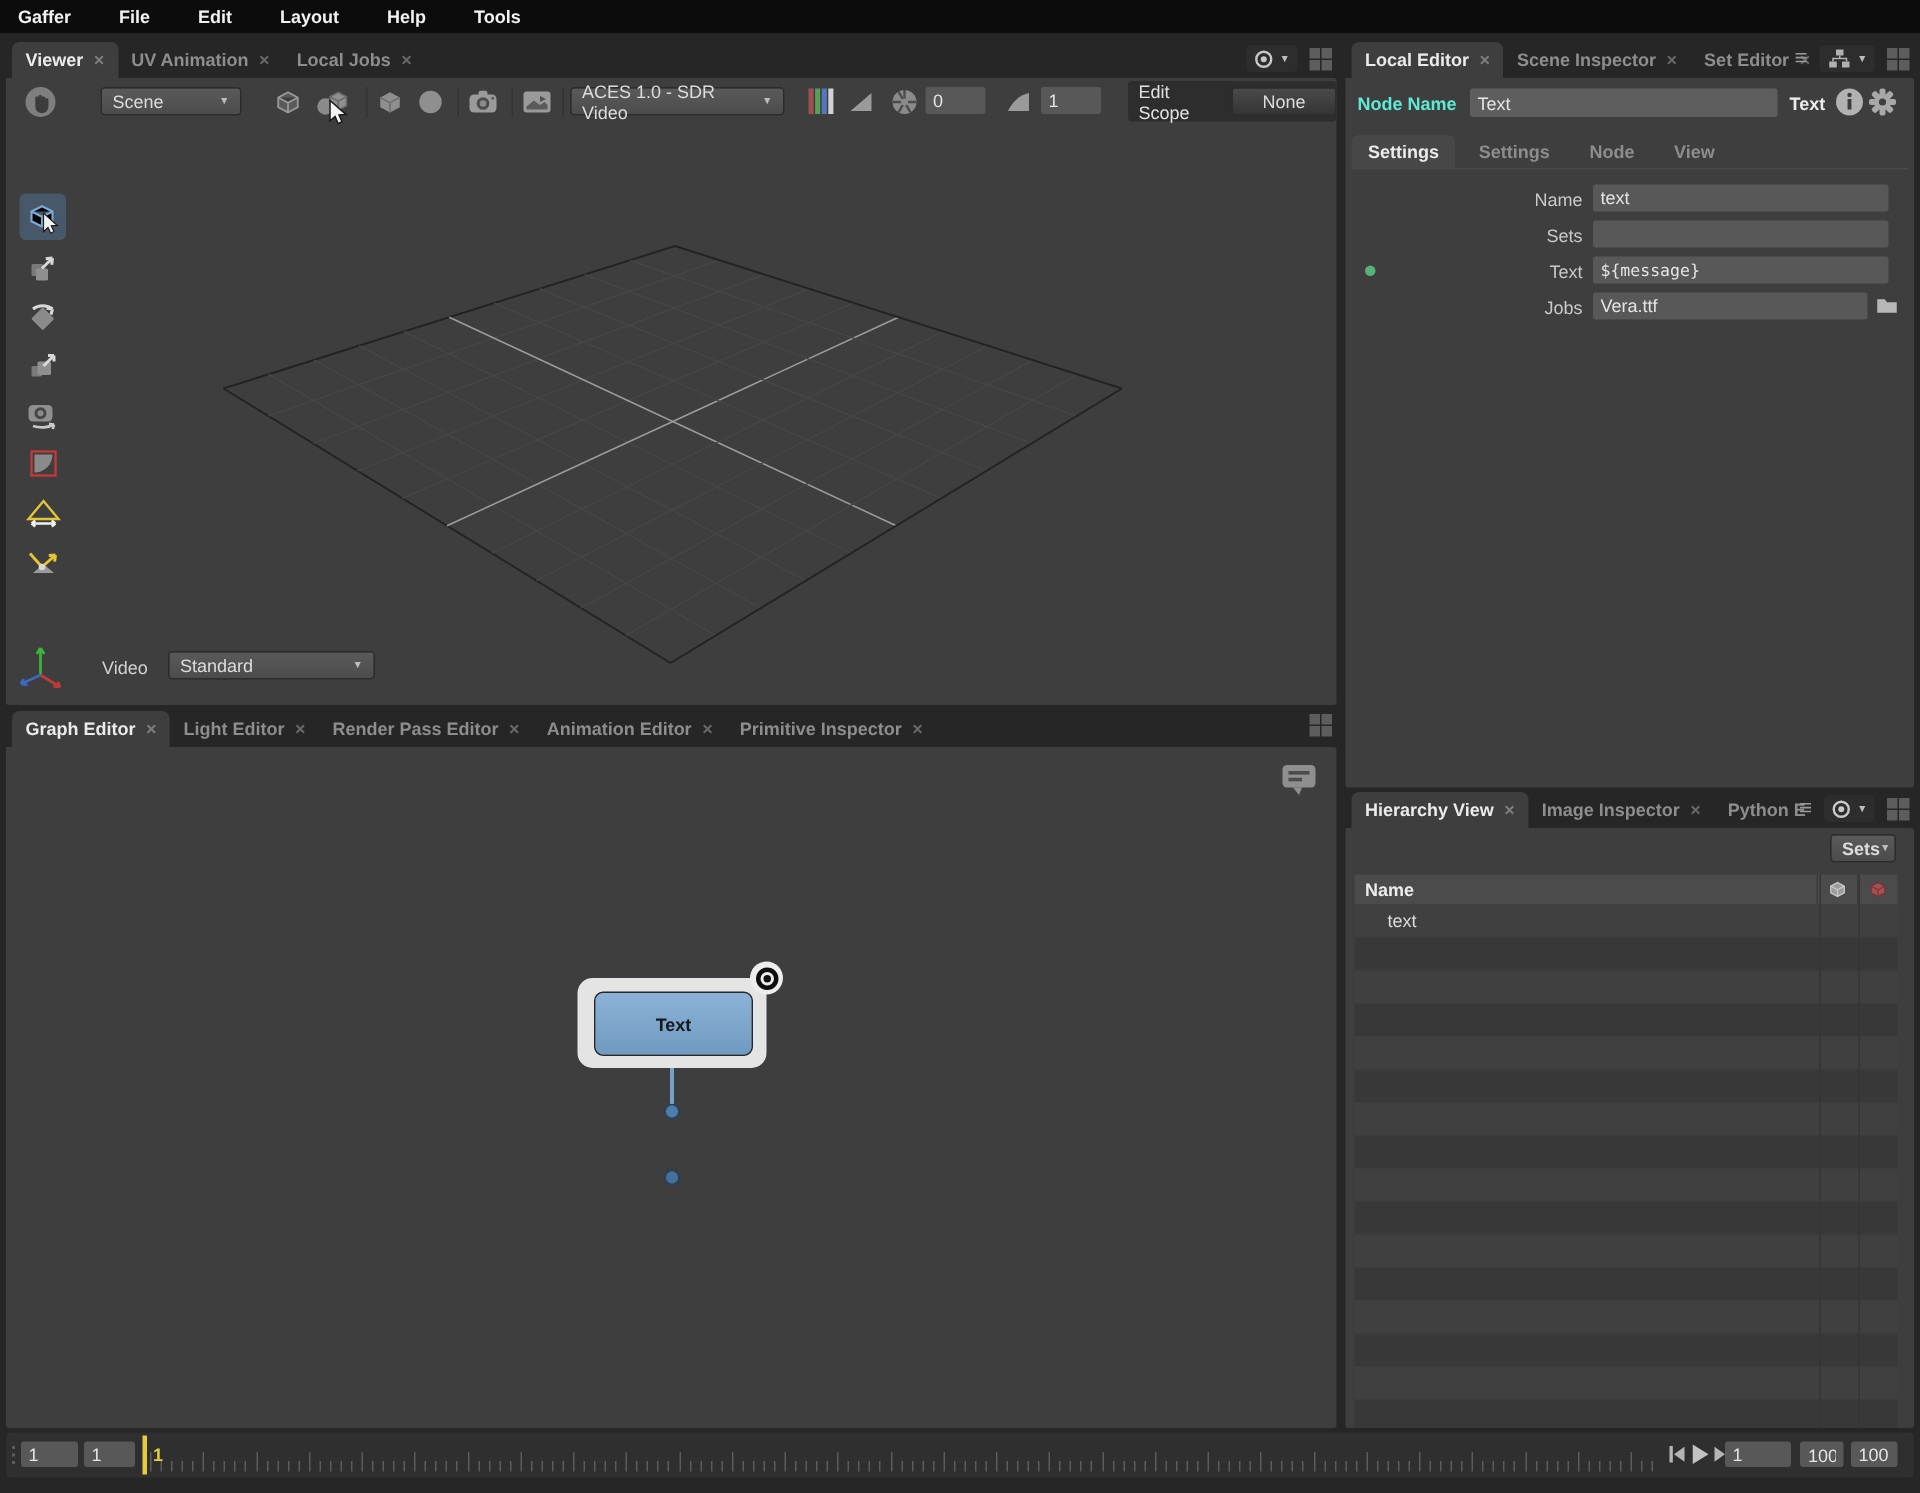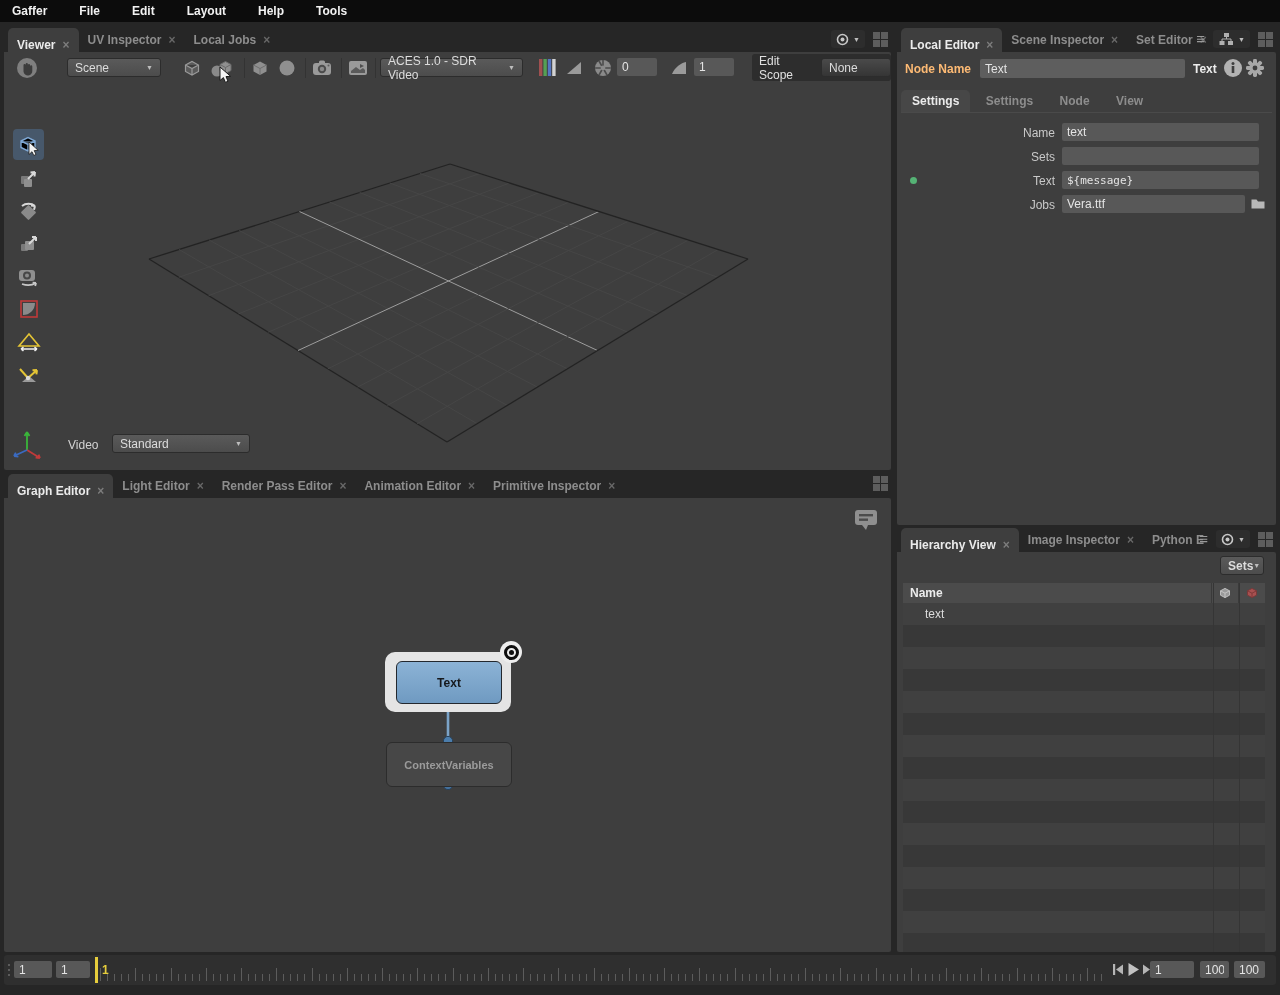--- a/index.html
+++ b/index.html
@@ -10,33 +10,33 @@
   }
   .abs{position:absolute;}
   
   .menubar{position:absolute;left:0;top:0;width:1280px;height:22px;background:#0c0c0c;display:flex;align-items:center;gap:0;}
   .menu-item{color:#f2f2f2;font-size:12px;font-weight:bold;padding:0 16px;line-height:22px;}
   .menu-item:first-child{padding-left:12px;}
   
   .panel{position:absolute;}
   .tabrow{position:absolute;left:0;top:0;right:0;height:24px;display:flex;align-items:flex-end;padding-left:4px;box-sizing:border-box;}
   .tab{display:inline-flex;align-items:center;height:24px;padding:0 9px;font-size:12px;font-weight:bold;color:#8d8d8d;border-radius:5px 5px 0 0;white-space:nowrap;}
-  .tab.active{background:#3e3e3e;color:#ebebeb;align-items:flex-end;}
+  .tab.active{background:#3e3e3e;color:#ebebeb;}
   .tab .x{margin-left:7px;color:#686868;font-size:12px;font-weight:bold;}
   .tab.active .x{color:#7d7d7d;}
   .pbody{position:absolute;left:0;right:0;top:24px;bottom:0;background:#3e3e3e;border-radius:0 2px 2px 2px;}
   .tr-icons{position:absolute;top:2px;display:flex;align-items:center;gap:8px;}
   .grid-ic{width:15px;height:15px;display:grid;grid-template-columns:7px 7px;grid-template-rows:7px 7px;gap:1px;}
   .grid-ic div{background:#5d5d5d;}
   .focus-btn{height:18px;background:#2d2d2d;border-radius:3px;display:flex;align-items:center;padding:0 5px;gap:4px;}
   .hamb{color:#9a9a9a;font-size:15px;line-height:18px;}
   .arr{font-size:7px;color:#bdbdbd;}
   
   .dd{background:linear-gradient(#5a5a5a,#4c4c4c);border:1px solid #2c2c2c;border-radius:3px;color:#dcdcdc;font-size:12px;display:flex;align-items:center;justify-content:space-between;padding:0 7px;box-sizing:border-box;}
-  .dd-dark{background:linear-gradient(#4a4a4a,#353535);}
+  .dd-dark{background:linear-gradient(#4a4a4a,#353535);justify-content:center;}
   input.field{background:#585858;border:none;border-radius:2px;color:#e4e4e4;font-size:12px;padding:0 5px;box-sizing:border-box;outline:none;font-family:"Liberation Sans",sans-serif;}
   input.field::placeholder{color:#9a9a9a;}
   .vsep{position:absolute;width:1px;height:20px;top:6px;background:#333333;}
   .toolbtn{position:absolute;width:31px;height:31px;border-radius:4px;display:flex;align-items:center;justify-content:center;}
   .toolbtn.active{background:#47586b;}
   
   .ne-label{position:absolute;font-size:12px;color:#c9c9c9;text-align:right;}
   .subtab{display:inline-flex;align-items:center;height:22px;padding:0 11px;font-size:12px;font-weight:bold;color:#8d8d8d;border-radius:5px 5px 0 0;}
   .subtab.active{background:#474747;color:#ebebeb;}
   
@@ -61,21 +61,21 @@
   <span class="menu-item">Tools</span>
 </div>
 
 <div class="panel" style="left:4px;top:28px;width:887px;height:442px;">
   <div class="tabrow">
     <div class="tab active">
         <span>Viewer</span>
         <span class="x">×</span>
       </div>
     <div class="tab">
-        <span>UV Inspector</span>
+        <span>UV Animation</span>
         <span class="x">×</span>
       </div>
     <div class="tab">
         <span>Local Jobs</span>
         <span class="x">×</span>
       </div>
     <div class="tr-icons" style="right:3px;">
       <div class="focus-btn">
         <svg width="13" height="13" viewBox="0 0 13 13">
             <circle cx="6.5" cy="6.5" r="5" fill="none" stroke="#c8c8c8" stroke-width="1.6"></circle>
@@ -314,23 +314,20 @@
     <div class="abs" style="left:381px;top:154px;width:126px;height:60px;background:#e4e4e4;border-radius:10px;"></div>
     <div class="abs" style="left:392px;top:163px;width:104px;height:41px;background:linear-gradient(#8cb3d6,#6f9ac1);border:1.5px solid #23282e;border-radius:6px;display:flex;align-items:center;">
       <div class="gnode-label" style="font-size:12px;color:#16191d;">Text</div>
     </div>
     <div class="abs" style="left:496px;top:143px;width:22px;height:22px;border-radius:50%;background:#ededed;display:flex;align-items:center;justify-content:center;">
       <div style="width:9px;height:9px;border:3px solid #0e0e0e;border-radius:50%;display:flex;align-items:center;justify-content:center;">
         <div style="width:5px;height:5px;background:#0e0e0e;border-radius:50%;"></div>
       </div>
     </div>
 
-    <div class="abs" style="left:382px;top:244px;width:124px;height:43px;background:#474747;border:1.5px solid #2c2c2c;border-radius:6px;display:flex;align-items:center;">
-      <div class="gnode-label" style="font-size:11px;color:#9b9b9b;">ContextVariables</div>
-    </div>
   </div>
 </div>
 
 <div class="panel" style="left:897px;top:28px;width:379px;height:497px;">
   <div class="tabrow">
     <div class="tab active">
         <span>Local Editor</span>
         <span class="x">×</span>
       </div>
     <div class="tab">
@@ -355,21 +352,21 @@
       <div class="grid-ic">
           <div></div>
           <div></div>
           <div></div>
           <div></div>
         </div>
     </div>
   </div>
   <div class="pbody">
 
-    <span class="abs" style="left:8px;top:10px;font-size:12px;font-weight:bold;color:#fdba74;">Node Name</span>
+    <span class="abs" style="left:8px;top:10px;font-size:12px;font-weight:bold;color:#5eead4;">Node Name</span>
     <input class="field abs" style="left: 83px; top: 7px; width: 205px; height: 19px; background: rgb(94, 94, 94);" readonly="" value="Text">
     <span class="abs" style="left:296px;top:10px;font-size:12px;font-weight:bold;color:#ececec;">Text</span>
     <svg class="abs" style="left:326px;top:6px;" width="20" height="20" viewBox="0 0 20 20">
       <circle cx="10" cy="10" r="9" fill="#b2b2b2"></circle>
       <rect x="8.7" y="8" width="2.6" height="7" fill="#3e3e3e"></rect>
       <circle cx="10" cy="5.4" r="1.5" fill="#3e3e3e"></circle>
     </svg>
     <svg class="abs" style="left:348px;top:6px;" width="20" height="20" viewBox="0 0 20 20">
       <g fill="#a8a8a8">
         <rect x="8" y="1" width="4" height="18" rx="1.4"></rect>

